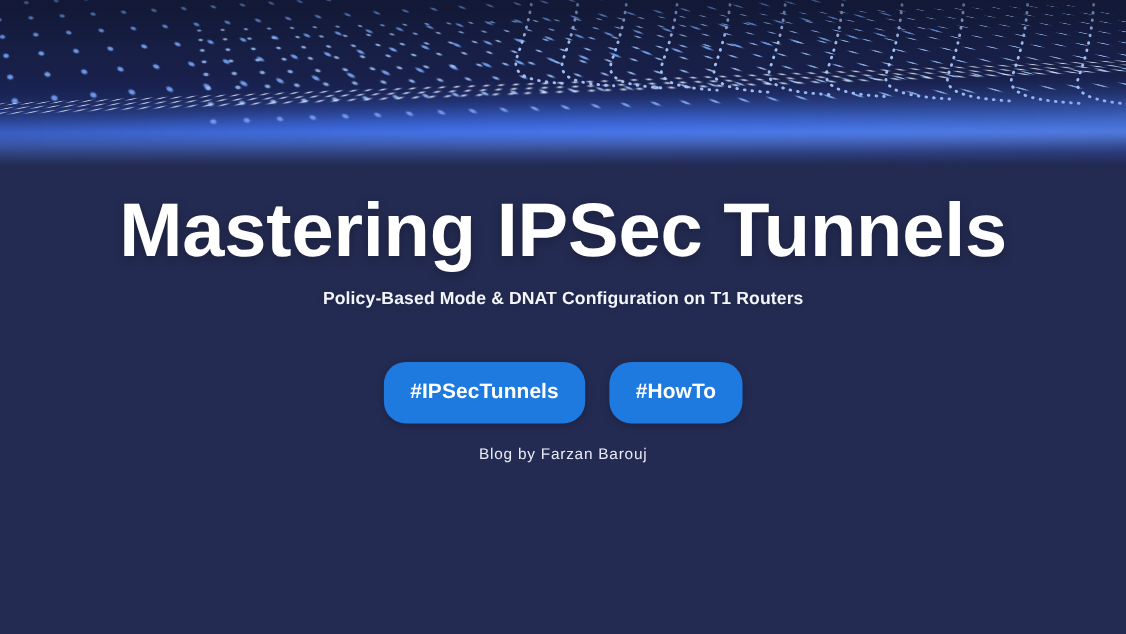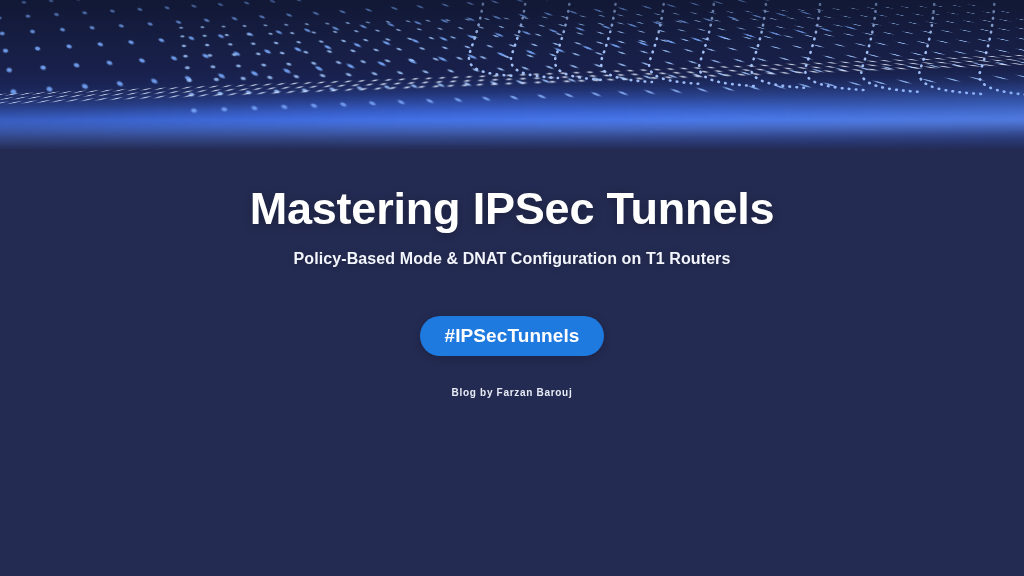--- a/index.html
+++ b/index.html
@@ -99,22 +99,22 @@
   }
 
   
   .content{
     position:absolute; left:0; top:150px;
     width:1024px; height:426px;
     text-align:center;
   }
 
   .title{
-    margin-top:36px;
-    font-size:45px;
+    margin-top:24px;
+    font-size:69px;
     font-weight:700;
     line-height:1.04;
     color:#ffffff;
     letter-spacing:-.2px;
     text-shadow:0 2px 10px rgba(0,0,0,.28);
   }
 
   .subtitle{
     margin-top:17px;
     font-size:16px;
@@ -125,39 +125,39 @@
   }
 
   .tags{
     margin-top:48px;
     display:flex;
     justify-content:center;
     align-items:center;
     gap:22px;
   }
   .tag{
-    height:40px;
+    height:56px;
     padding:0 24px;
     display:inline-flex;
     align-items:center;
     justify-content:center;
     border-radius:20px;
     background:#1f7ae0;
     color:#ffffff;
     font-size:19px;
     font-weight:700;
     letter-spacing:.1px;
     white-space:nowrap;
     box-shadow:0 2px 8px rgba(0,0,0,.22);
   }
 
   .byline{
-    margin-top:31px;
-    font-size:10px;
-    font-weight:700;
+    margin-top:19px;
+    font-size:14px;
+    font-weight:400;
     color:#e8ecf6;
     letter-spacing:.7px;
   }
 </style>
 </head>
 <body>
 
 <div class="slide">
 
   <div class="banner">
@@ -186,18 +186,19 @@
   </div>
 
   <div class="content">
 
     <h1 class="title">Mastering IPSec Tunnels</h1>
 
     <div class="subtitle">Policy-Based Mode &amp; DNAT Configuration on T1 Routers</div>
 
     <div class="tags">
       <span class="tag">#IPSecTunnels</span>
+      <span class="tag">#HowTo</span>
     </div>
 
     <div class="byline">Blog by Farzan Barouj</div>
 
   </div>
 </div>
 
 </body></html>

